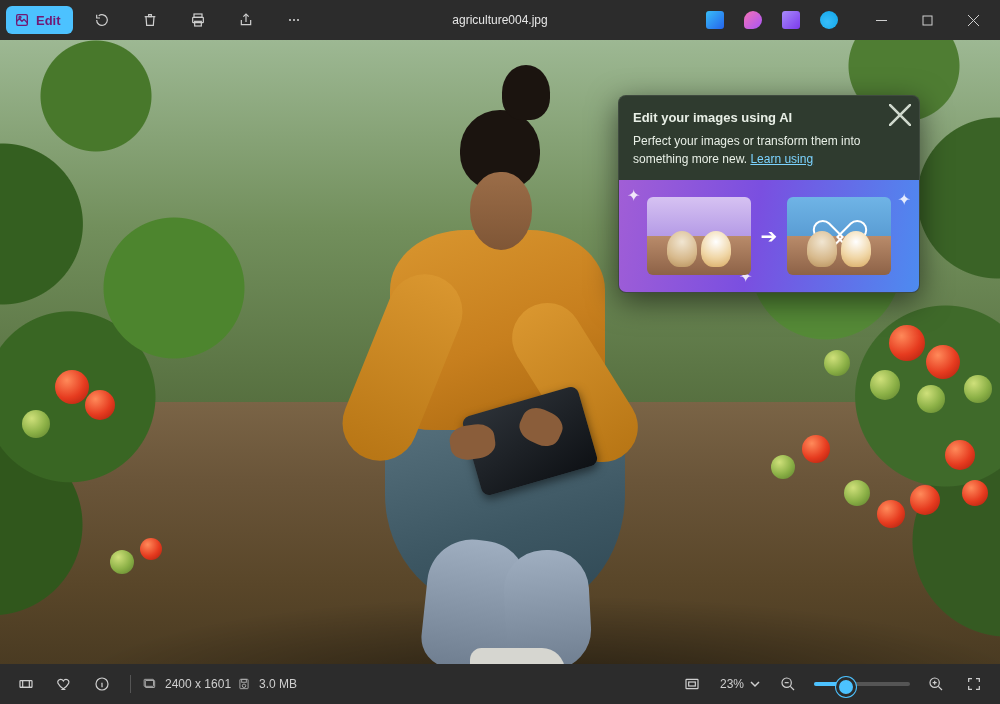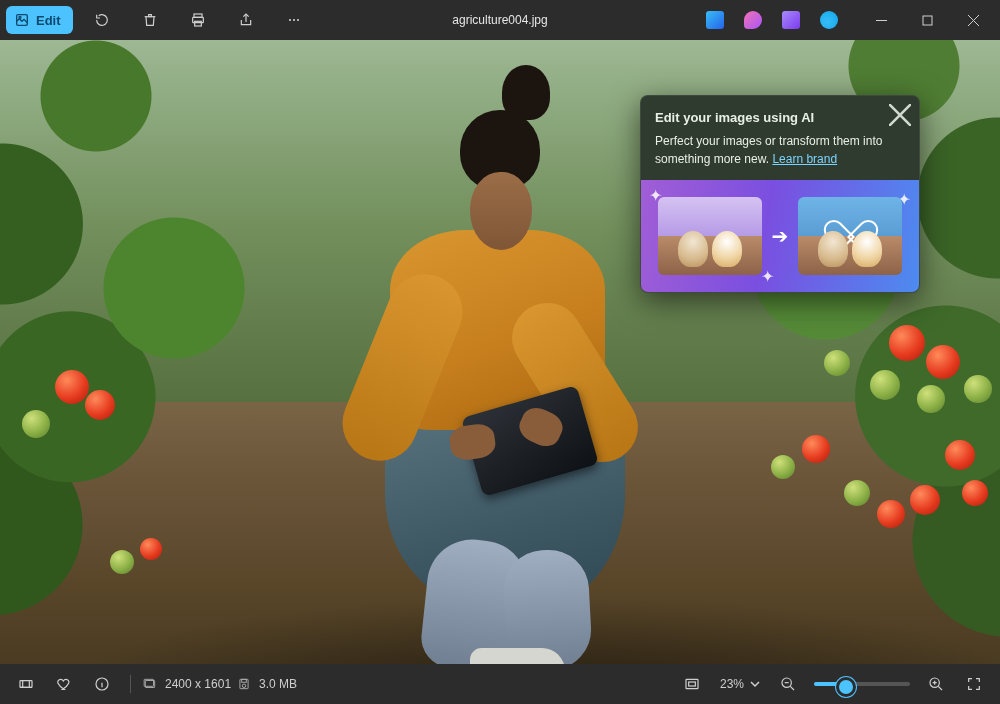--- a/index.html
+++ b/index.html
@@ -3,21 +3,21 @@
 <meta charset="utf-8">
 <style>
   * { box-sizing: border-box; margin: 0; padding: 0; }
   html, body { width: 1000px; height: 704px; overflow: hidden; font-family: "Segoe UI", Arial, sans-serif; background:#000; }
   .window { width:1000px; height:704px; background:#1f1f1f; display:flex; flex-direction:column; position:relative; }
 
   
   .titlebar { height:40px; background:#2c2c2c; display:flex; align-items:center; padding:0 4px 0 6px; color:#e6e6e6; position:relative; }
   .tb-left, .tb-center, .tb-right { display:flex; align-items:center; }
   .tb-left { gap:10px; }
-  .edit-btn { height:28px; display:flex; align-items:center; gap:6px; background:#4cc2ff; color:#0c4a6e; font-weight:600; font-size:13px; padding:0 12px 0 8px; border-radius:6px; cursor:pointer; }
+  .edit-btn { height:28px; display:flex; align-items:center; gap:6px; background:#4cc2ff; color:#701a75; font-weight:600; font-size:13px; padding:0 12px 0 8px; border-radius:6px; cursor:pointer; }
   .edit-btn svg { width:16px; height:16px; }
   .icon-btn { width:38px; height:40px; display:flex; align-items:center; justify-content:center; color:#cfcfcf; cursor:pointer; }
   .icon-btn svg { width:16px; height:16px; }
   .tb-center { position:absolute; left:50%; transform:translateX(-50%); font-size:12px; color:#e6e6e6; }
   .tb-right { margin-left:auto; gap:0; }
   .app-launchers { display:flex; gap:20px; padding-right:20px; }
   .app-launchers .tile { width:18px; height:18px; border-radius:3px; }
   .win-ctl { width:46px; height:40px; display:flex; align-items:center; justify-content:center; color:#cfcfcf; cursor:pointer;}
   .win-ctl svg { width:11px; height:11px; }
 
@@ -67,21 +67,21 @@
   .arm-r{ position:absolute; left:190px; top:175px; width:70px; height:175px; background:linear-gradient(#d9962f,#b87615); border-radius:40px; transform:rotate(-32deg);}
   .hand-l{position:absolute; left:100px; top:305px; width:45px; height:34px; background:#8a5d3a; border-radius:40%; transform:rotate(-8deg);}
   .hand-r{position:absolute; left:170px; top:290px; width:42px; height:34px; background:#8a5d3a; border-radius:40%; transform:rotate(25deg);}
   .tablet{position:absolute; left:120px; top:280px; width:120px; height:82px; background:linear-gradient(160deg,#2d3238,#0e1115); border-radius:8px; transform:rotate(-16deg); box-shadow:0 4px 10px rgba(0,0,0,.5);}
   .apron{ position:absolute; left:35px; top:280px; width:240px; height:210px; background:linear-gradient(165deg,#5a7480 0%, #3d5763 60%, #2e4753 100%); border-radius:30% 25% 40% 45% / 20% 20% 55% 55%;}
   .leg-l{ position:absolute; left:75px; top:420px; width:100px; height:130px; background:linear-gradient(#9faec0,#6f7e90); border-radius:45px 45px 30px 30px; transform:rotate(6deg);}
   .leg-r{ position:absolute; left:155px; top:430px; width:85px; height:120px; background:linear-gradient(#9faec0,#6f7e90); border-radius:40px; transform:rotate(-3deg);}
   .shoe { position:absolute; left:120px; top:528px; width:95px; height:30px; background:#d6d6d0; border-radius:20px 40px 12px 12px;}
 
   
-  .ai-card{ position:absolute; top:55px; right:80px; width:280px; background:#2f3b2f; border:1px solid rgba(255,255,255,.08); border-radius:8px; box-shadow:0 8px 30px rgba(0,0,0,.55); color:#e8efe6; overflow:hidden;}
+  .ai-card{ position:absolute; top:55px; right:80px; width:302px; background:#2f3b2f; border:1px solid rgba(255,255,255,.08); border-radius:8px; box-shadow:0 8px 30px rgba(0,0,0,.55); color:#e8efe6; overflow:hidden;}
   .ai-head{ padding:12px 32px 12px 14px; position:relative; font-size:12px; line-height:1.5;}
   .ai-head h4{ font-size:13px; font-weight:600; margin-bottom:4px;}
   .ai-close{ position:absolute; top:8px; right:8px; width:22px; height:22px; display:flex; align-items:center;justify-content:center; color:#cfd8cc; cursor:pointer;}
   .ai-link{ color:#7cd3ff; text-decoration:underline; cursor:pointer;}
   .ai-body{ height:112px; background:linear-gradient(100deg,#a15ed6 0%, #7a4fe0 45%, #4d8bf0 100%); display:flex; align-items:center; justify-content:center; gap:10px; position:relative;}
   .thumb{ width:104px; height:78px; border-radius:6px; background:#4a6fb3; position:relative; overflow:hidden;}
   .thumb.a{ background:linear-gradient(#d6c2f2,#b59be6 50%,#b98b6a 50%,#8d6247);}  
   .thumb.b{ background:linear-gradient(#6fb4e6,#5a9dd4 50%,#b98b6a 50%,#8d6247);}  
   .dog{position:absolute; width:30px;height:36px; bottom:8px; border-radius:50% 50% 40% 40%; background:radial-gradient(circle at 50% 30%, #f1e6d2, #d7b98c 60%, #b68f5a);}
   .dog.d1{left:20px;} .dog.d2{left:54px; background:radial-gradient(circle at 50% 30%, #fff, #f0d6a6 55%, #d6a860);}
@@ -222,21 +222,21 @@
           <div class="hand-r"></div>
         <div class="hair"></div>
           <div class="bun"></div>
           <div class="face"></div>
       </div>
     </div>
 
     <div class="ai-card">
       <div class="ai-head">
         <h4>Edit your images using AI</h4>
-        <span>Perfect your images or transform them into something more new. </span><span class="ai-link">Learn brand</span>
+        <span>Perfect your images or transform them into something more new. </span><span class="ai-link">Learn using</span>
         <div class="ai-close">
           <svg viewBox="0 0 11 11" stroke="currentColor" stroke-width="1.3">
               <path d="M0 0l11 11M11 0L0 11"></path>
             </svg>
         </div>
       </div>
       <div class="ai-body">
         <span class="spark" style="top:6px;left:8px;">✦</span>
         <span class="spark" style="bottom:6px;left:120px;">✦</span>
         <span class="spark" style="top:10px;right:8px;">✦</span>

